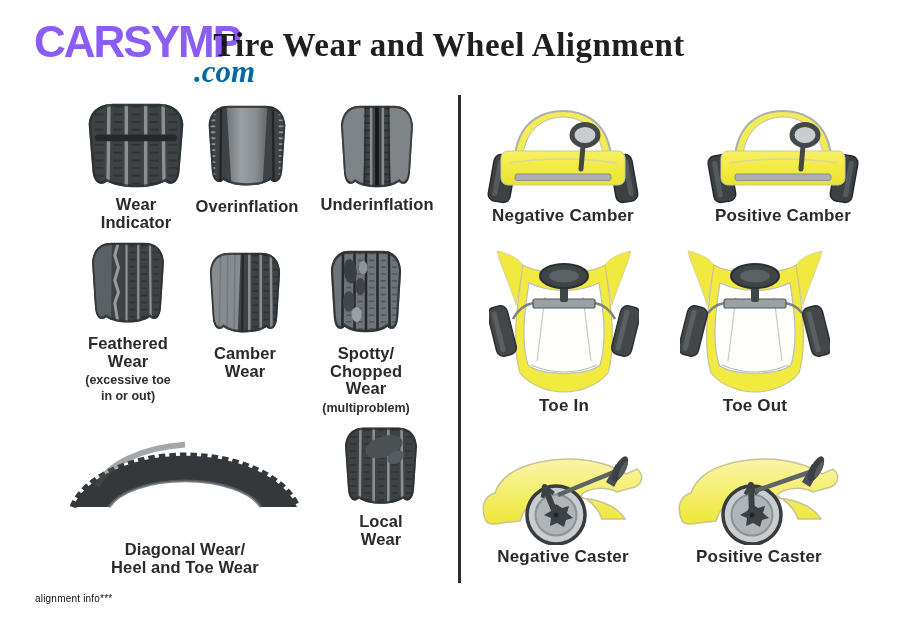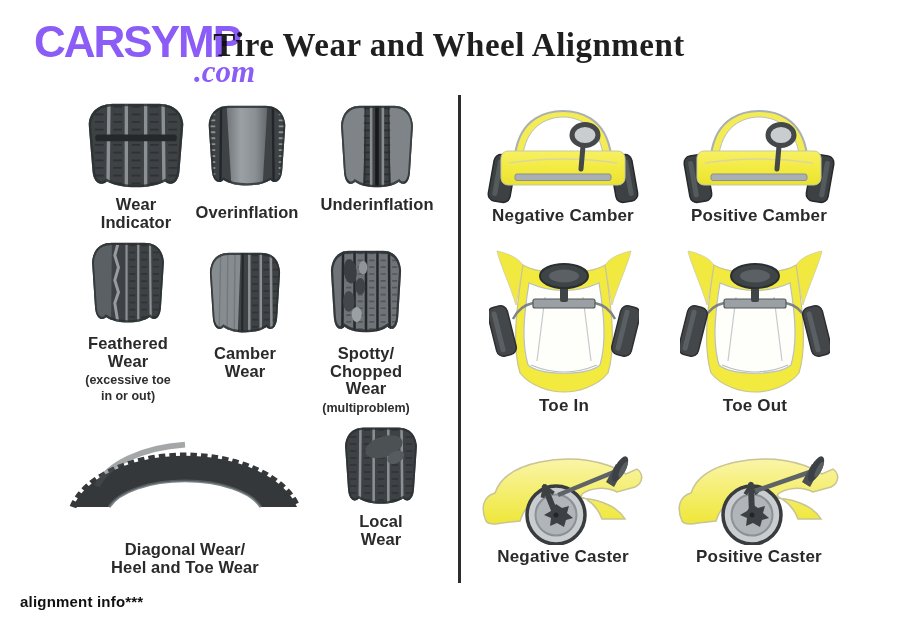--- a/index.html
+++ b/index.html
@@ -15,40 +15,40 @@
   }
   .logo { position:absolute; left:34px; top:20px; width:300px; }
   .logo-brand {
     display:block; font-weight:700; font-size:44px; line-height:1;
     letter-spacing:-2px; color:#8b5cf6; mix-blend-mode:multiply;
     font-family:"Liberation Sans", sans-serif;
   }
   .logo-tld {
     position:absolute; left:160px; top:34px;
     font-family:"Liberation Serif", serif; font-style:italic; font-weight:700;
-    font-size:31px; color:#8b5cf6; mix-blend-mode:multiply;
+    font-size:31px; color:#0369a1; mix-blend-mode:multiply;
   }
 
   .divider { position:absolute; left:458px; top:95px; width:3px; height:488px; background:#2d2d2d; }
 
   .figure { position:absolute; display:flex; flex-direction:column; align-items:center; }
   .art { display:block; }
   .cap {
     white-space:pre-line; text-align:center; font-weight:700;
     color:#2a2a2a; font-size:16.5px; line-height:1.07; letter-spacing:0.1px; margin-top:4px;
   }
   .sub {
     white-space:pre-line; text-align:center; font-weight:700;
     color:#2e2e2e; font-size:12.5px; line-height:1.25; margin-top:3px;
   }
   .cap-right { font-size:17px; letter-spacing:0.2px; }
 
   .footer-note {
-    position:absolute; left:20px; top:593px;
-    font-size:15px; color:#111111; letter-spacing:0.2px;font-weight:bold;
+    position:absolute; left:35px; top:593px;
+    font-size:10px; color:#111111; letter-spacing:0.2px;
   }
 </style>
 </head>
 <body>
 
 <div class="stage">
 
   <h1 class="page-title">Tire Wear and Wheel Alignment</h1>
 
   <div class="logo">
@@ -106,21 +106,21 @@
         <path d="M34,4 L86,4 L80,90 C67,95 53,95 40,90 Z" fill="url(#lgB)"></path>
         <g stroke="#8a9093" stroke-width="7" stroke-dasharray="2,4.5">
           <line x1="16" y1="6" x2="16" y2="92"></line>
             <line x1="104" y1="6" x2="104" y2="92"></line>
         </g>
         <line x1="27" y1="4" x2="26" y2="92" stroke="#22262a" stroke-width="3"></line>
         <line x1="93" y1="4" x2="94" y2="92" stroke="#22262a" stroke-width="3"></line>
         <path d="M11,25 C13,8 26,4 38,4 L82,4 C94,4 107,8 109,25 L105,74 C104,87 96,90 90,85 C76,93 44,93 30,85 C24,90 16,87 15,74 Z" fill="none" stroke="#2b2f32" stroke-width="5" opacity="0.8"></path>
       </g>
     </svg>
-    <figcaption class="cap" style="margin-top:14px;">Overinflation</figcaption>
+    <figcaption class="cap" style="margin-top:8px;">Overinflation</figcaption>
   </figure>
 
   <figure class="figure" style="left:302px; top:102px; width:150px;">
     <svg class="art" viewBox="0 0 120 96" width="88" height="90" preserveAspectRatio="none">
       <defs>
           <clipPath id="cpC">
             <path d="M11,25 C13,8 26,4 38,4 L82,4 C94,4 107,8 109,25 L105,74 C104,87 96,90 90,85 C76,93 44,93 30,85 C24,90 16,87 15,74 Z"></path>
           </clipPath>
         </defs>
       <path d="M11,25 C13,8 26,4 38,4 L82,4 C94,4 107,8 109,25 L105,74 C104,87 96,90 90,85 C76,93 44,93 30,85 C24,90 16,87 15,74 Z" fill="#3e4244"></path>
@@ -305,21 +305,21 @@
       <path d="M38,51 C43,19 67,14 78,14 C89,14 113,19 118,51 Z" fill="#ffffff" stroke="#b9bfc2" stroke-width="1"></path>
       <rect x="16" y="48" width="124" height="34" rx="7" fill="url(#gb1)" stroke="#c5ca9b" stroke-width="1"></rect>
       <path d="M24,60 Q78,52 132,60" fill="none" stroke="#dcd69e" stroke-width="1.5"></path>
       <rect x="30" y="71" width="96" height="6.5" rx="2" fill="#a9afb2" stroke="#8a9093" stroke-width="1"></rect>
       <ellipse cx="100" cy="32" rx="13" ry="10.5" fill="#c9cdcf" stroke="#44484b" stroke-width="5"></ellipse>
       <path d="M98,43 L96,66" stroke="#44484b" stroke-width="5" stroke-linecap="round"></path>
     </svg>
     <figcaption class="cap cap-right" style="margin-top:2px;">Negative Camber</figcaption>
   </figure>
 
-  <figure class="figure" style="left:664px; top:103px; width:190px;">
+  <figure class="figure" style="left:688px; top:103px; width:190px;">
     <svg class="art" viewBox="0 0 156 102" width="156" height="102">
       <defs>
           <linearGradient id="gb2" x1="0" y1="0" x2="0" y2="1">
         <stop offset="0" stop-color="#f7f065"></stop>
             <stop offset="0.55" stop-color="#f2ea3e"></stop>
             <stop offset="1" stop-color="#eae231"></stop>
       </linearGradient>
         </defs>
       <g transform="rotate(-10 17 76)">
         <rect x="6" y="52" width="22" height="47" rx="7" fill="#3d4144" stroke="#26292c" stroke-width="1.5"></rect>

